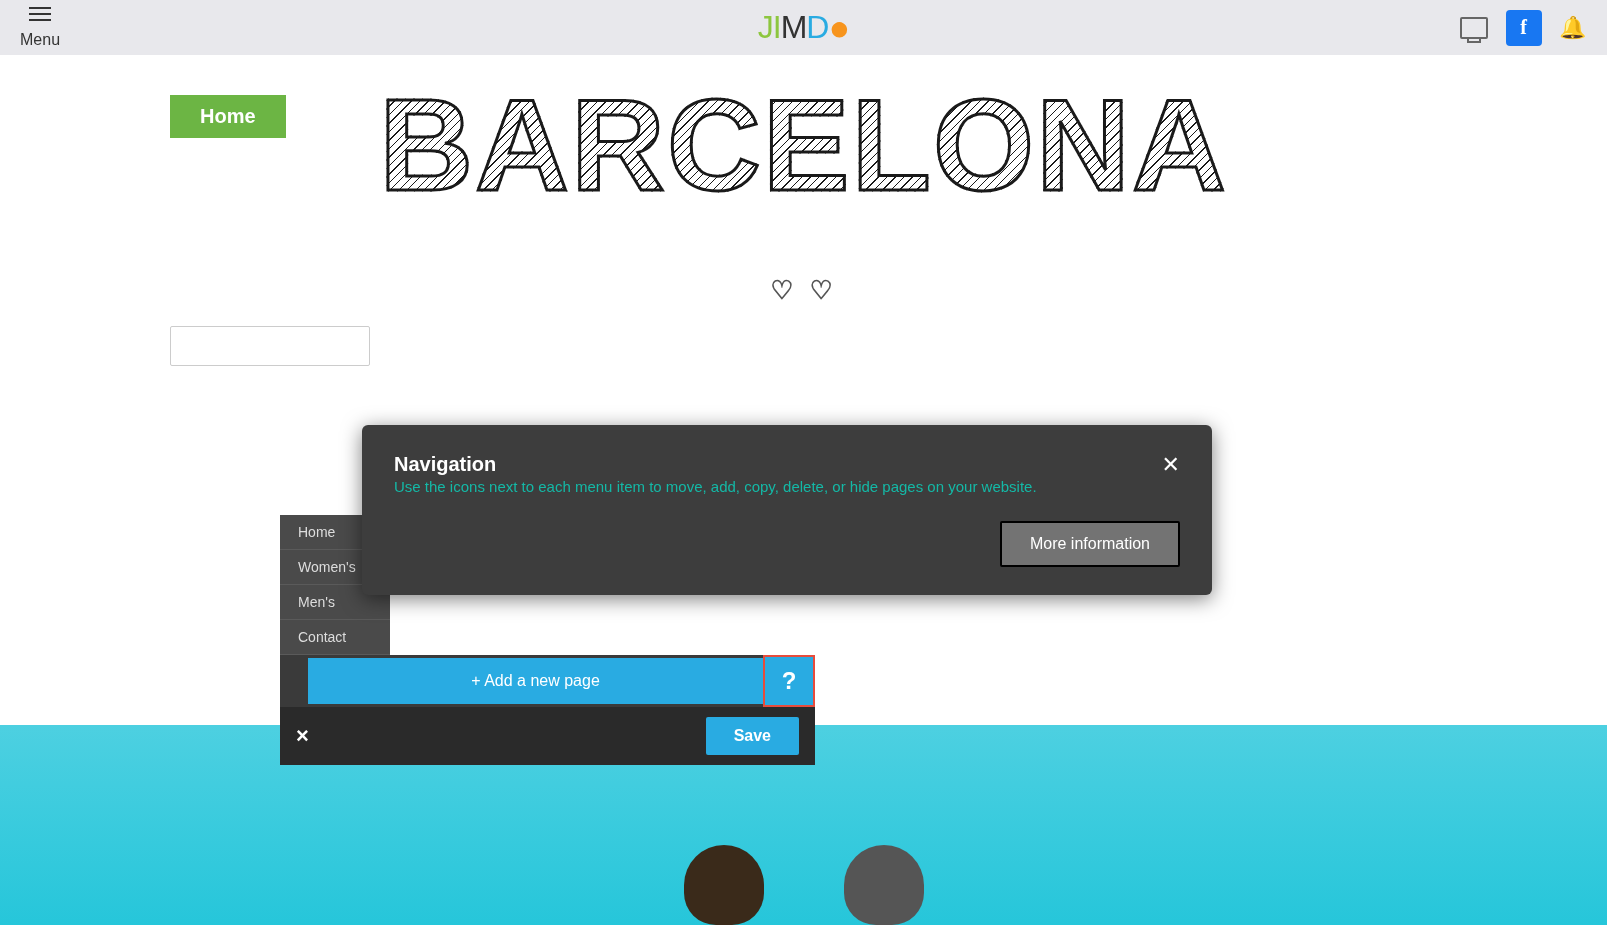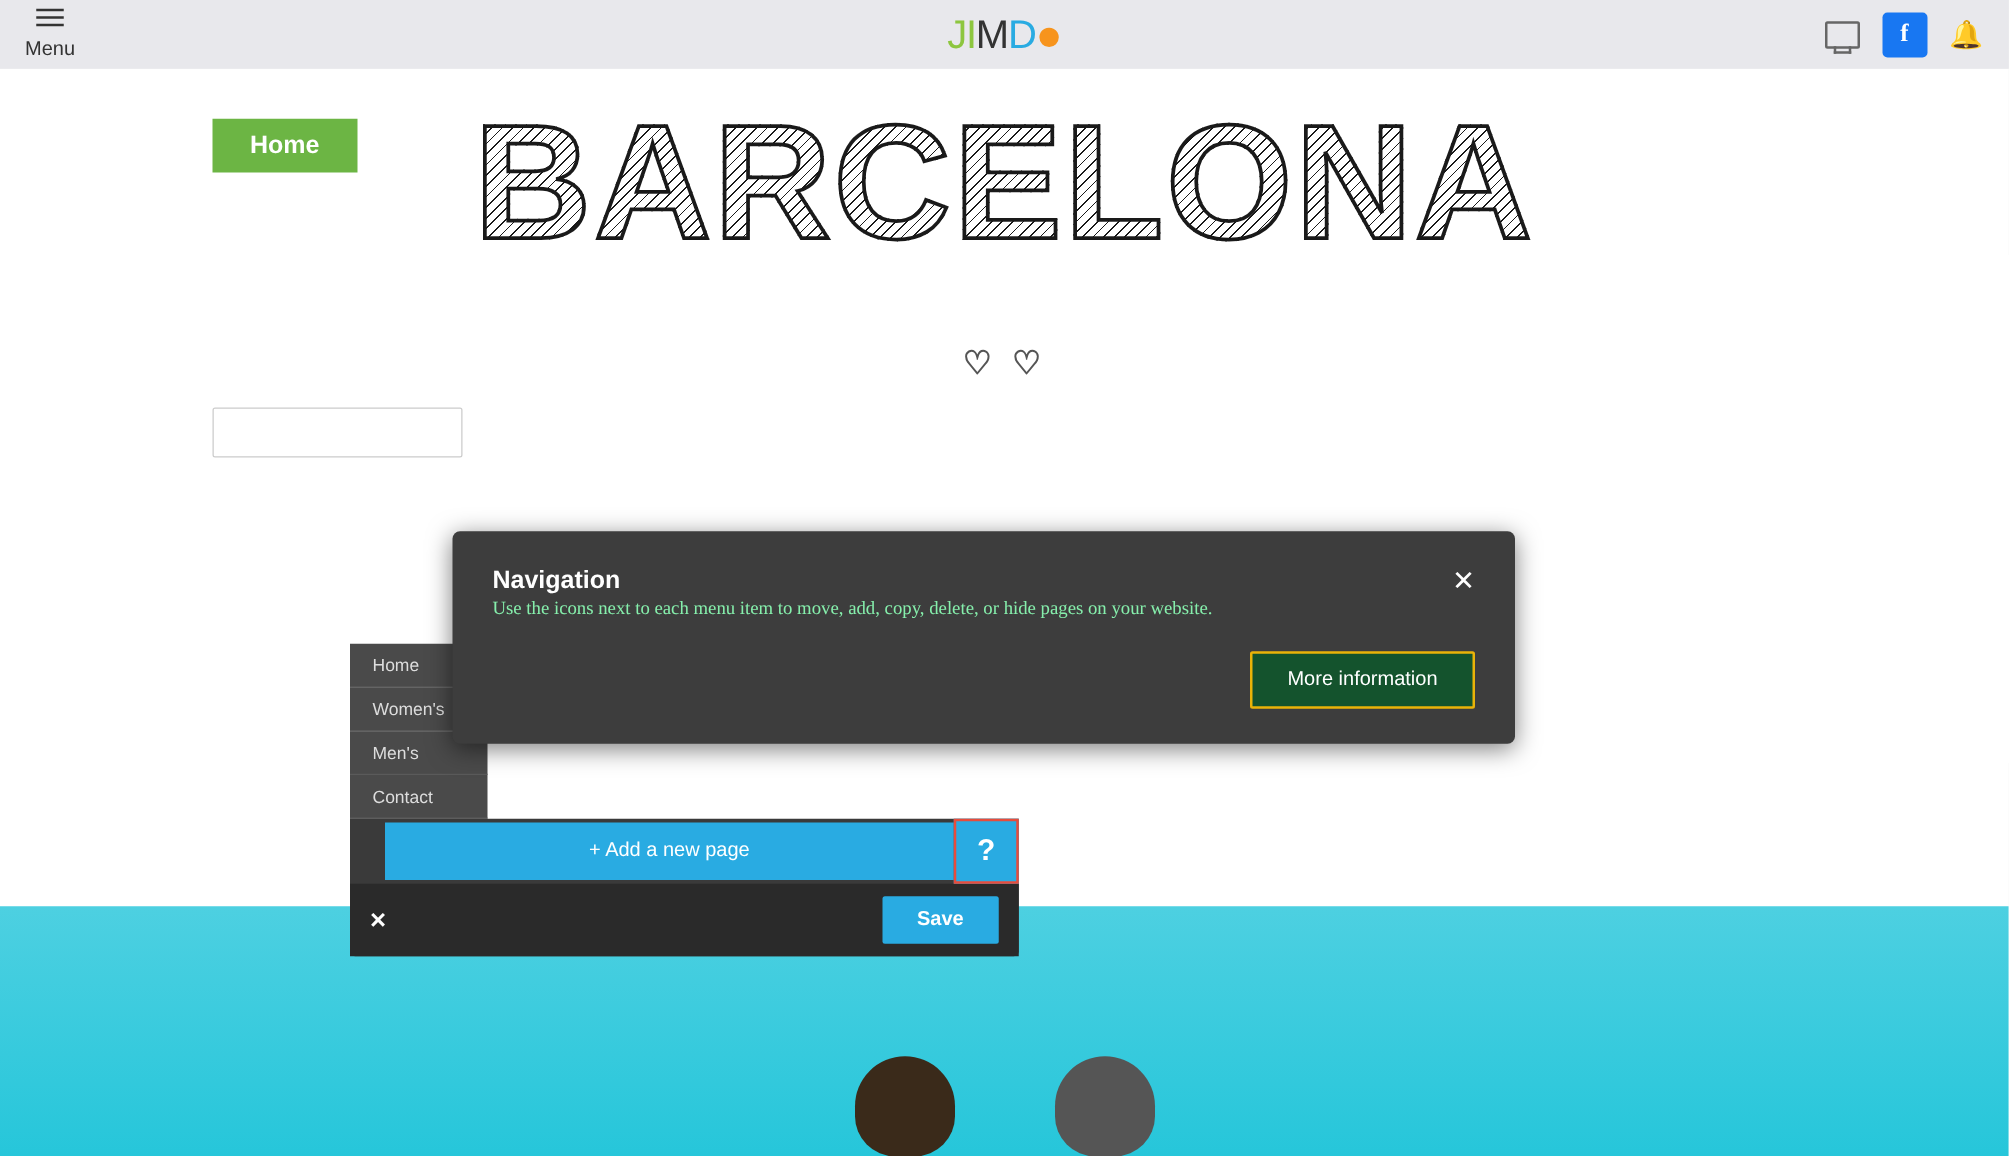--- a/index.html
+++ b/index.html
@@ -198,33 +198,32 @@
       font-size: 20px;
       font-weight: bold;
     }
     .info-panel-close {
       color: white;
       font-size: 22px;
       cursor: pointer;
       line-height: 1;
     }
     .info-panel-text {
-      color: #86efac;
+      color: #14b8a6;
       font-size: 15px;
       line-height: 1.5;
       margin-bottom: 22px;
-      font-family: Liberation Serif, serif;
     }
     .info-panel-footer {
       display: flex;
       justify-content: flex-end;
     }
     .more-info-btn {
-      background: #14532d;
-      border: 2px solid #eab308;
+      background: #737373;
+      border: 2px solid #000000;
       color: white;
       padding: 12px 28px;
       font-size: 16px;
       cursor: pointer;
       border-radius: 2px;
       font-weight: 500;
     }
 
     
     .bottom-panel {

